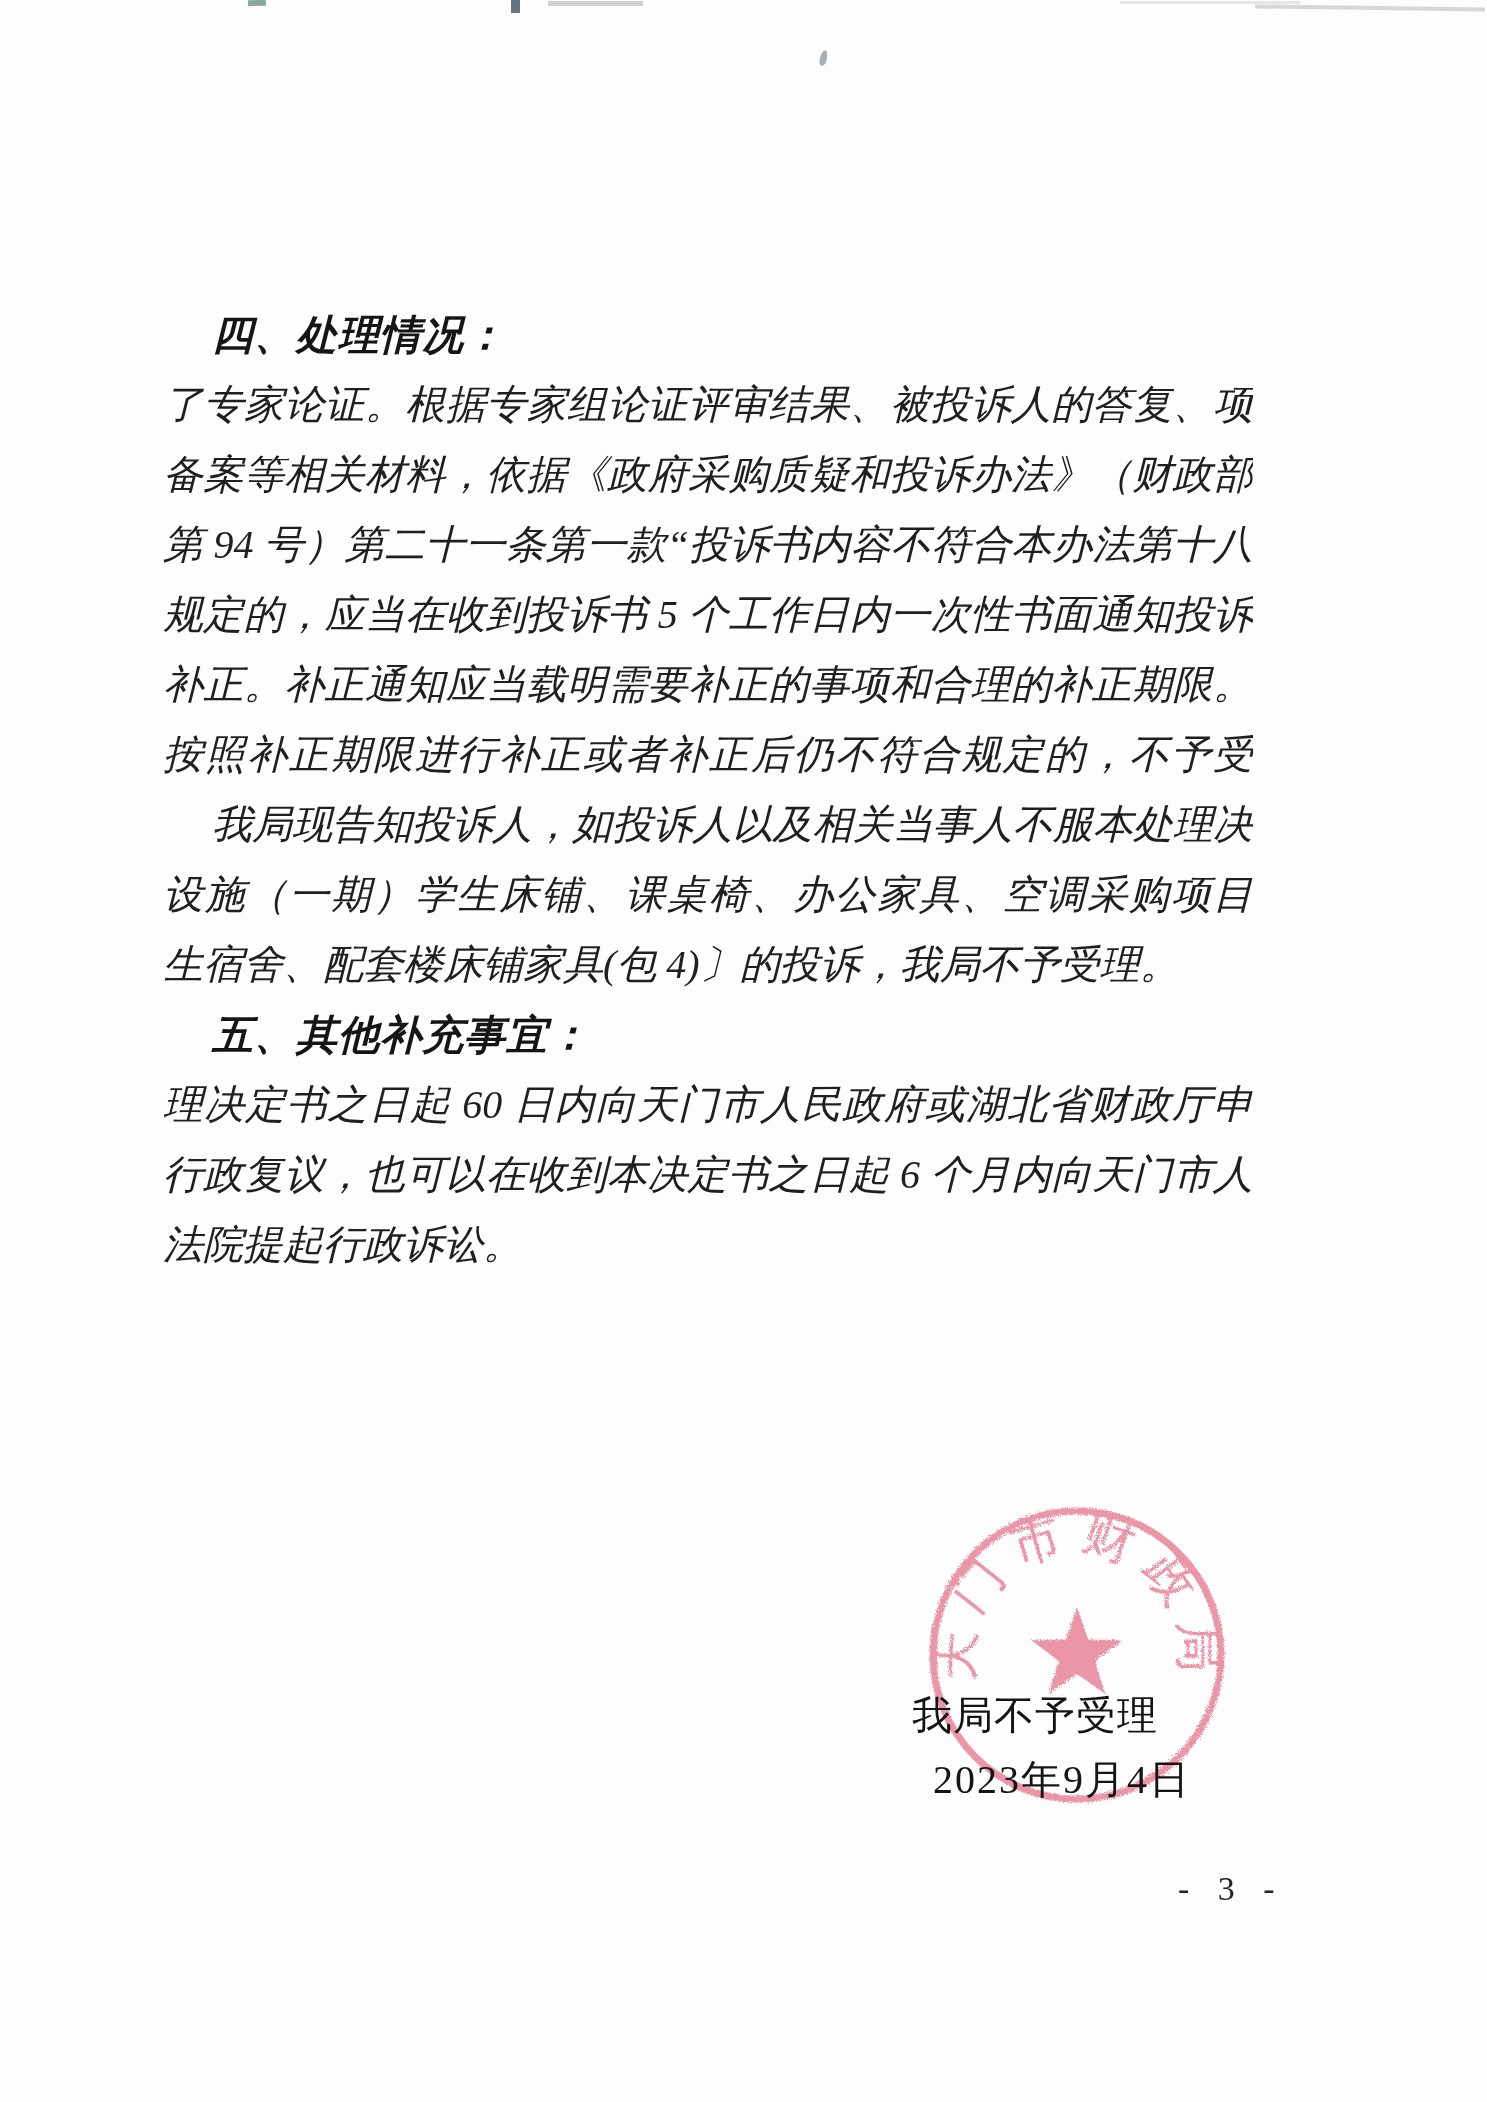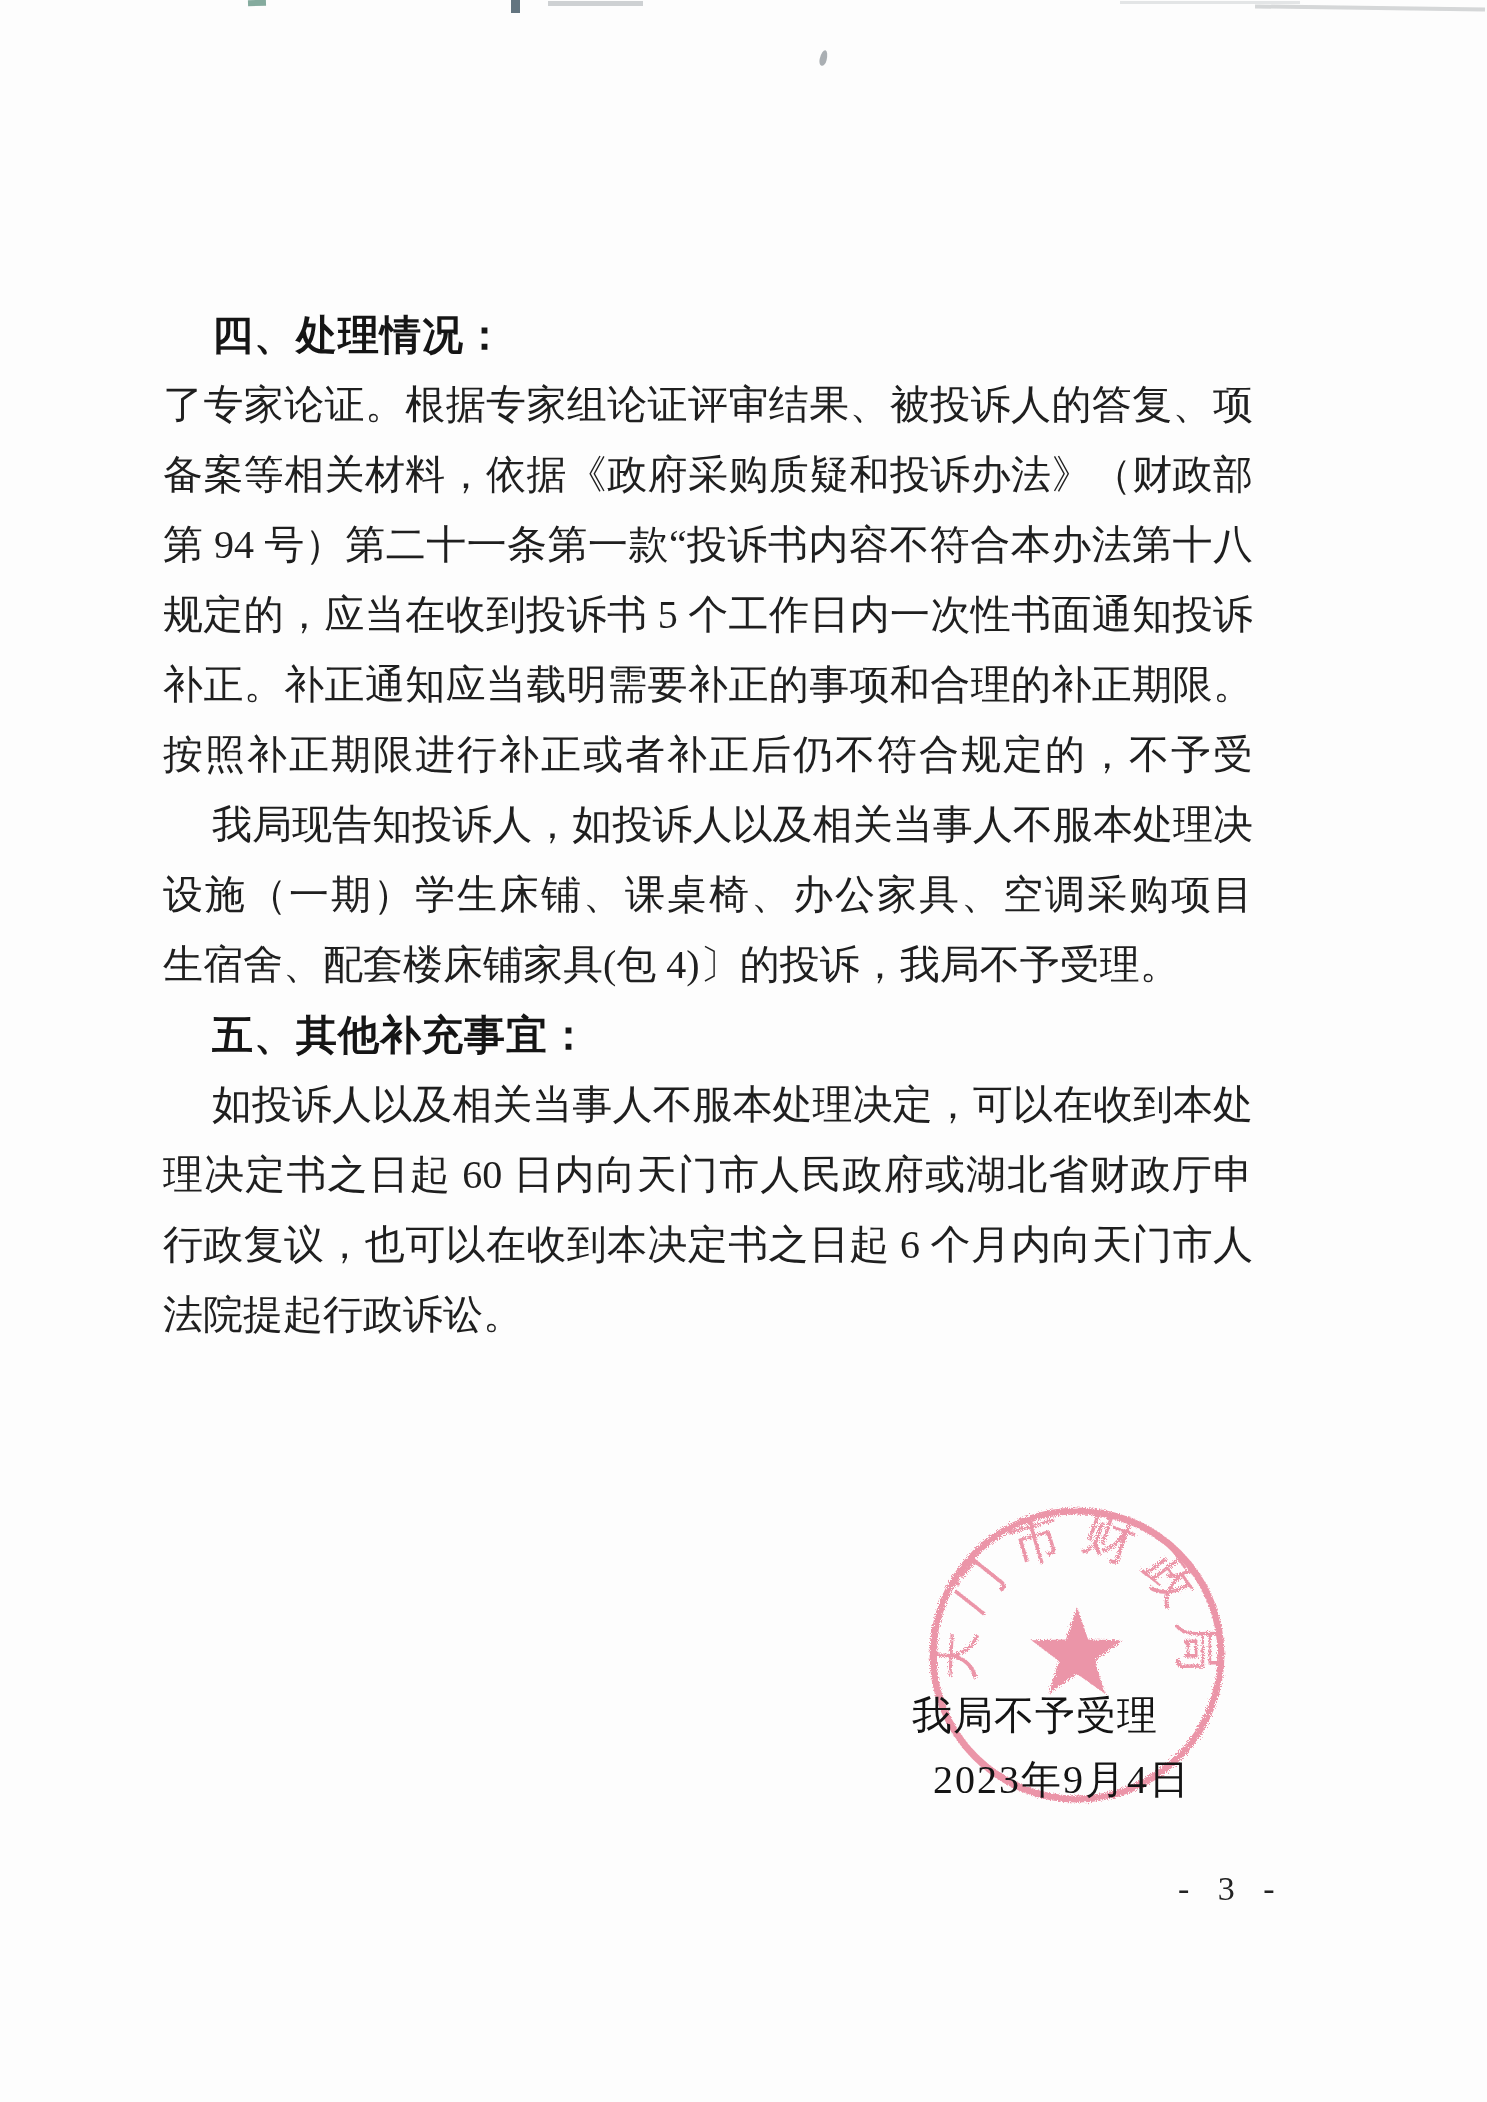--- a/index.html
+++ b/index.html
@@ -18,21 +18,21 @@
   .art-green{left:248px;top:0;width:18px;height:6px;background:#5c8f7d;opacity:.75;transform:rotate(-2deg);}
   .art-dark{left:511px;top:0;width:9px;height:13px;background:#3c5360;opacity:.8;}
   .art-gray1{left:548px;top:1px;width:95px;height:5px;background:#b6babd;opacity:.65;}
   .art-gray2{left:1255px;top:6px;width:230px;height:4px;background:#c3c6c8;opacity:.7;transform:rotate(.8deg);}
   .art-gray3{left:1120px;top:1px;width:180px;height:3px;background:#dcdee0;opacity:.8;}
   .art-tick{left:820px;top:50px;width:7px;height:16px;background:#8e9499;opacity:.75;border-radius:50% 50% 50% 50%/60% 60% 40% 40%;transform:rotate(14deg);}
 
   
   .content{
     position:absolute;left:163px;top:300px;width:1090px;
-    font-size:40px;line-height:70px;
+    font-size:40px;line-height:70px;font-style:italic;
   }
   .line{
     height:70px;overflow:hidden;
     text-align:justify;text-align-last:justify;
     white-space:normal;
   }
   .line.indent{padding-left:49px;}
   .line.short{text-align-last:left;}
   .heading{
     font-weight:bold;height:70px;padding-left:49px;
@@ -77,21 +77,20 @@
     <div class="line">规定的，应当在收到投诉书 5 个工作日内一次性书面通知投诉人</div>
     <div class="line">补正。补正通知应当载明需要补正的事项和合理的补正期限。未</div>
     <div class="line">按照补正期限进行补正或者补正后仍不符合规定的，不予受理。”</div>
 
     <div class="line indent">我局现告知投诉人，如投诉人以及相关当事人不服本处理决定</div>
     <div class="line">设施（一期）学生床铺、课桌椅、办公家具、空调采购项目〔学</div>
     <div class="line short">生宿舍、配套楼床铺家具(包 4)〕的投诉，我局不予受理。</div>
 
     <div class="line heading">五、其他补充事宜：</div>
 
-    <div class="line indent">如投诉人以及相关当事人不服本处理决定，可以在收到本处</div>
     <div class="line">理决定书之日起 60 日内向天门市人民政府或湖北省财政厅申请</div>
     <div class="line">行政复议，也可以在收到本决定书之日起 6 个月内向天门市人民</div>
     <div class="line short">法院提起行政诉讼。</div>
   </div>
 
   <svg class="seal" width="306" height="306" viewBox="0 0 306 306">
     <defs>
       <filter id="rough" x="-10%" y="-10%" width="120%" height="120%">
         <feTurbulence type="fractalNoise" baseFrequency="0.9" numOctaves="2" result="n"></feTurbulence>
         <feDisplacementMap in="SourceGraphic" in2="n" scale="6"></feDisplacementMap>

